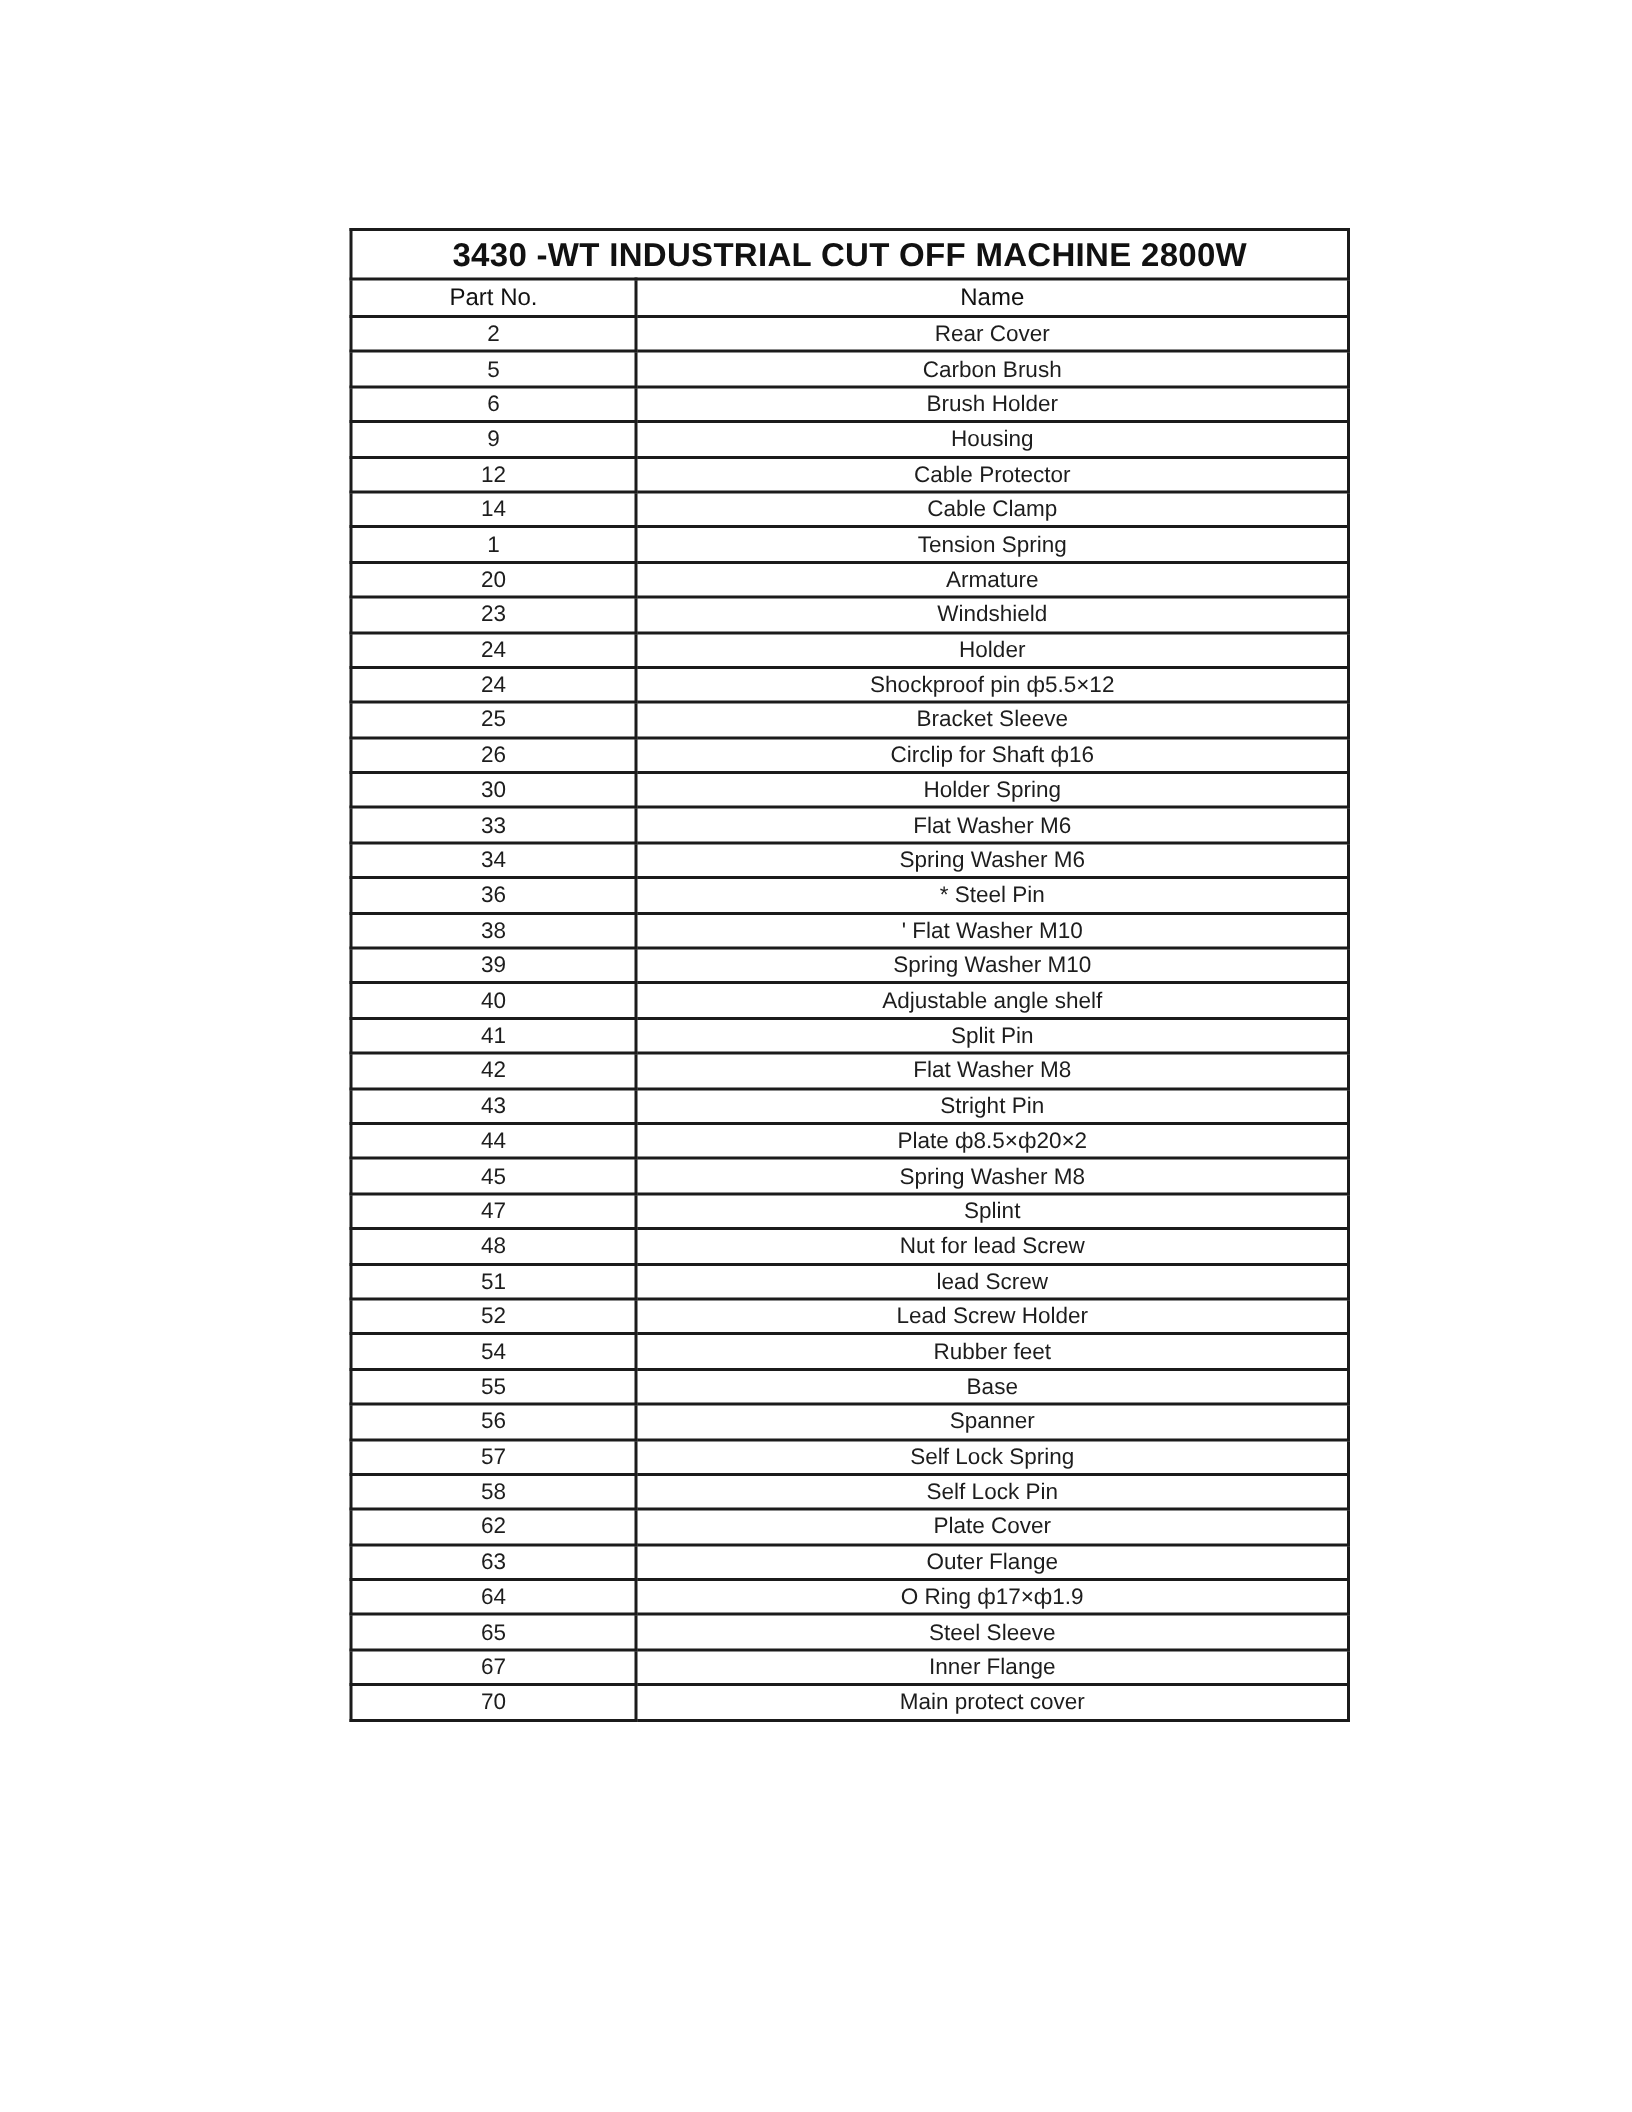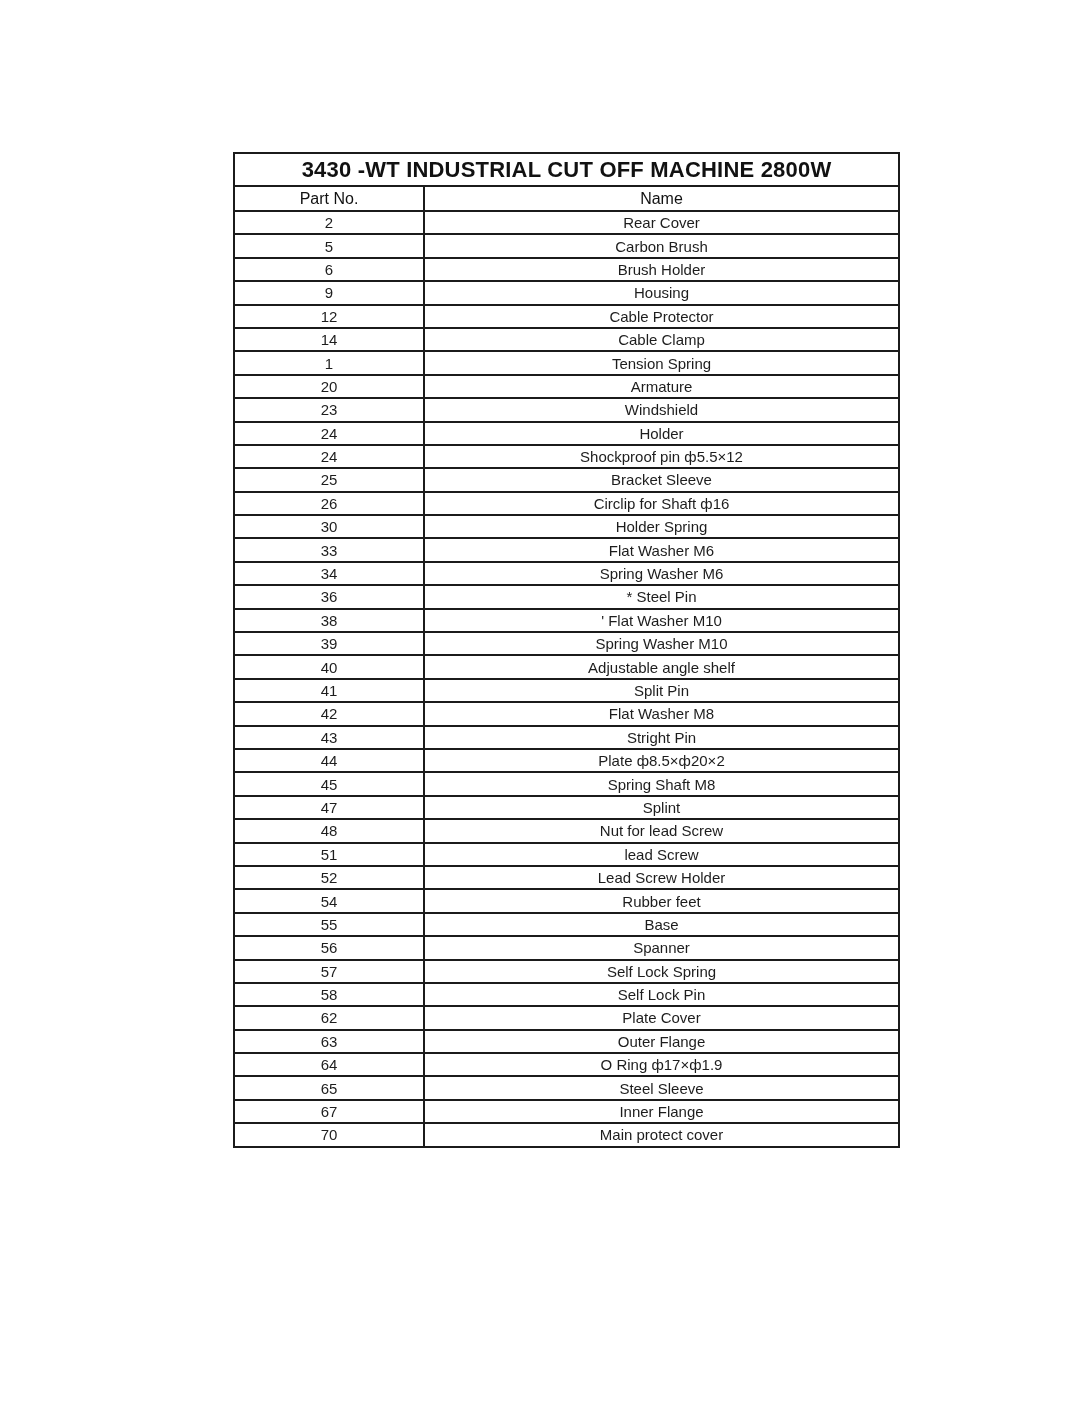--- a/index.html
+++ b/index.html
@@ -162,21 +162,21 @@
         <tr>
           <td class="cell">43</td>
           <td class="cell">Stright Pin</td>
         </tr>
         <tr>
           <td class="cell">44</td>
           <td class="cell">Plate ф8.5×ф20×2</td>
         </tr>
         <tr>
           <td class="cell">45</td>
-          <td class="cell">Spring Shaft M8</td>
+          <td class="cell">Spring Washer M8</td>
         </tr>
         <tr>
           <td class="cell">47</td>
           <td class="cell">Splint</td>
         </tr>
         <tr>
           <td class="cell">48</td>
           <td class="cell">Nut for lead Screw</td>
         </tr>
         <tr>

